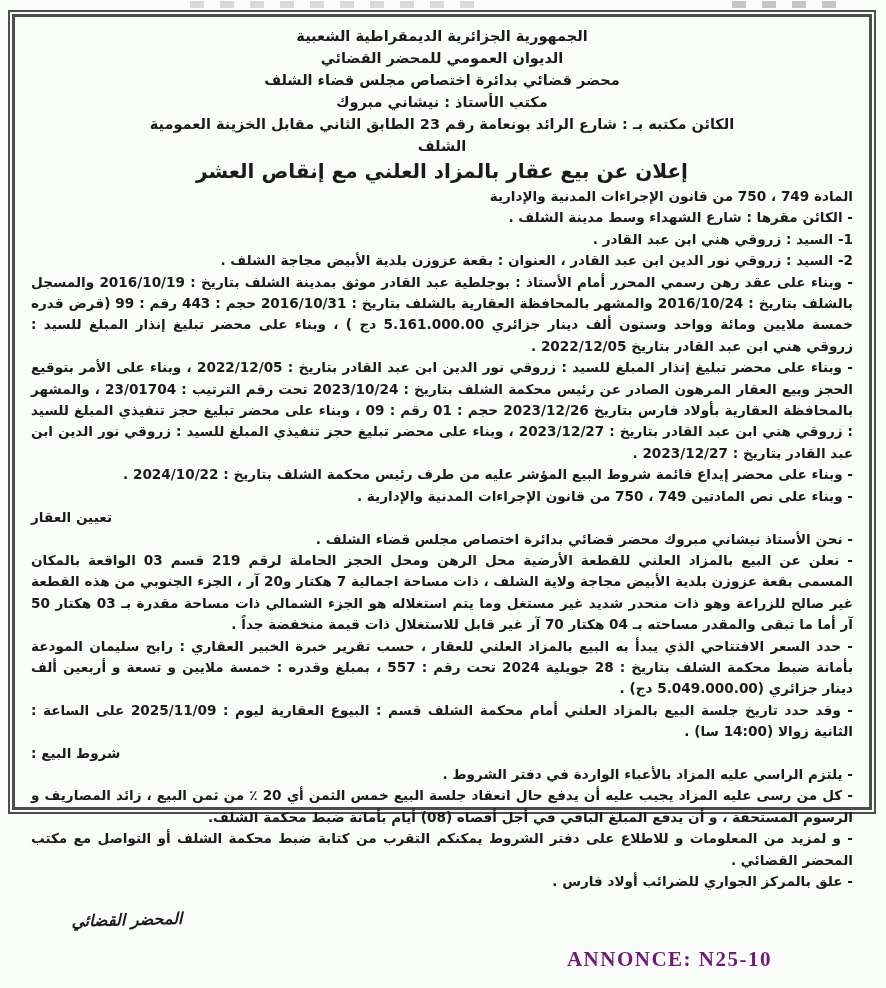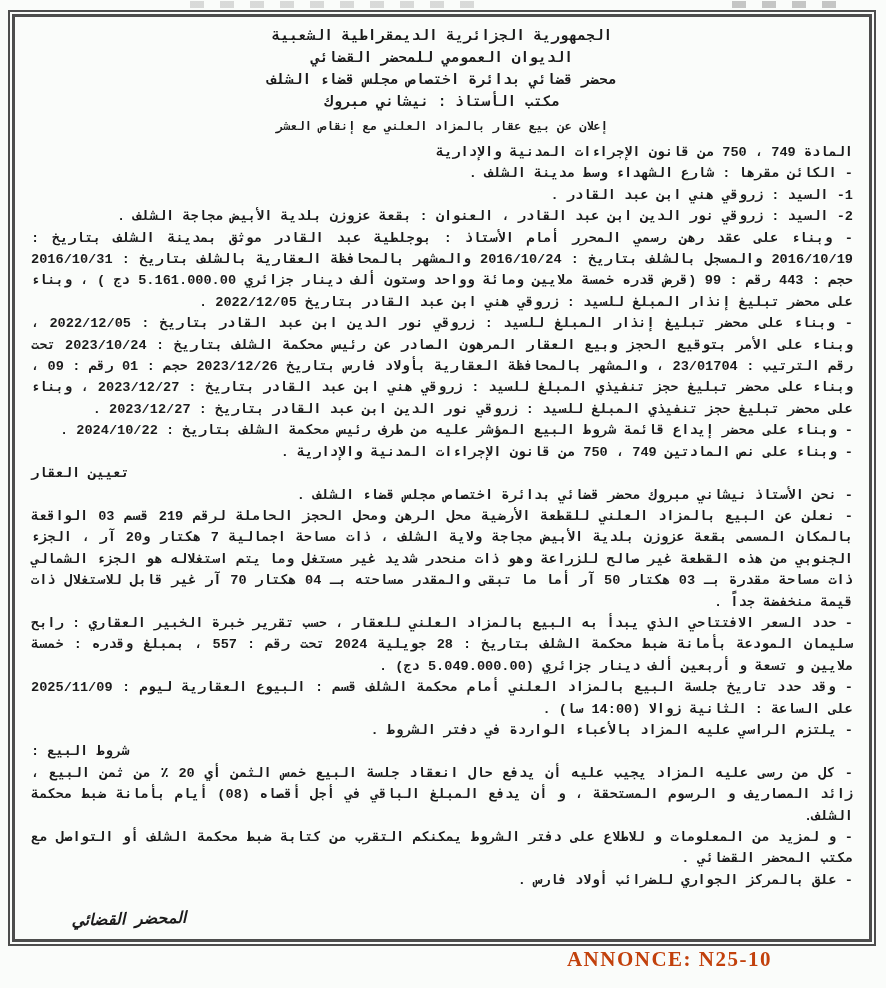--- a/index.html
+++ b/index.html
@@ -22,44 +22,43 @@
   }
   
   .scan-artifact{
     position:absolute;top:1px;right:34px;width:120px;height:7px;
     background:repeating-linear-gradient(90deg,#9a9a9a 0 14px,transparent 14px 30px);
     opacity:.55;
   }
   .scan-artifact.left{right:auto;left:190px;width:300px;opacity:.35;}
   
   .frame-outer{
-    position:absolute;left:8px;top:10px;width:868px;height:936px;
+    position:absolute;left:8px;top:10px;width:868px;height:804px;
     border:2px solid var(--border);
-    font-family:Liberation Mono, monospace;
   }
   .frame-inner{
     position:absolute;inset:2px;
     border:3px solid var(--border);
   }
   .content{
     position:absolute;inset:0;
     padding:8px 14px 0 14px;
     direction:rtl;
   }
   .doc-header{ text-align:center; }
   .header-line{
     font-weight:bold;
     font-size:14.5px;
     line-height:22px;
     letter-spacing:.2px;
   }
   .doc-title{
     margin:2px 0 3px 0;
     text-align:center;
-    font-size:12px;
+    font-size:20px;
     font-weight:bold;
     line-height:24px;
   }
   .doc-body{ padding:0 2px; }
   .para{
     margin:0;
     font-size:13.6px;
     font-weight:bold;
     line-height:21.4px;
     text-align:justify;
@@ -79,61 +78,63 @@
     position:absolute;
     bottom:16px;
     right:104px;
     direction:ltr;
     background:var(--bg);
     padding:0 10px 0 6px;
     font-family:"Liberation Serif", serif;
     font-weight:bold;
     font-size:21px;
     letter-spacing:1.5px;
-    color:#c2410c;
+    color:#701a75;
     z-index:2;
   }
 </style>
 </head>
 <body>
 
 <div class="page">
 
   <div class="scan-artifact"></div>
   <div class="scan-artifact left"></div>
 
   <div class="frame-outer">
     <div class="frame-inner">
       <div class="content">
 
         <div class="doc-header">
             <div class="header-line">الجمهورية الجزائرية الديمقراطية الشعبية</div>
             <div class="header-line">الديوان العمومي للمحضر القضائي</div>
             <div class="header-line">محضر قضائي بدائرة اختصاص مجلس قضاء الشلف</div>
             <div class="header-line">مكتب الأستاذ : نيشاني مبروك</div>
+            <div class="header-line">الكائن مكتبه بـ : شارع الرائد بونعامة رقم 23 الطابق الثاني مقابل الخزينة العمومية</div>
+            <div class="header-line">الشلف</div>
           </div>
 
         <h1 class="doc-title">إعلان عن بيع عقار بالمزاد العلني مع إنقاص العشر</h1>
 
         <div class="doc-body">
             <p class="para">المادة 749 ، 750 من قانون الإجراءات المدنية والإدارية</p>
             <p class="para">- الكائن مقرها : شارع الشهداء وسط مدينة الشلف .</p>
             <p class="para">1- السيد : زروقي هني ابن عبد القادر .</p>
             <p class="para">2- السيد : زروقي نور الدين ابن عبد القادر ، العنوان : بقعة عزوزن بلدية الأبيض مجاجة الشلف .</p>
             <p class="para">- وبناء على عقد رهن رسمي المحرر أمام الأستاذ : بوجلطية عبد القادر موثق بمدينة الشلف بتاريخ : 2016/10/19 والمسجل بالشلف بتاريخ : 2016/10/24 والمشهر بالمحافظة العقارية بالشلف بتاريخ : 2016/10/31 حجم : 443 رقم : 99 (قرض قدره خمسة ملايين ومائة وواحد وستون ألف دينار جزائري 5.161.000.00 دج ) ، وبناء على محضر تبليغ إنذار المبلغ للسيد : زروقي هني ابن عبد القادر بتاريخ 2022/12/05 .</p>
             <p class="para">- وبناء على محضر تبليغ إنذار المبلغ للسيد : زروقي نور الدين ابن عبد القادر بتاريخ : 2022/12/05 ، وبناء على الأمر بتوقيع الحجز وبيع العقار المرهون الصادر عن رئيس محكمة الشلف بتاريخ : 2023/10/24 تحت رقم الترتيب : 23/01704 ، والمشهر بالمحافظة العقارية بأولاد فارس بتاريخ 2023/12/26 حجم : 01 رقم : 09 ، وبناء على محضر تبليغ حجز تنفيذي المبلغ للسيد : زروقي هني ابن عبد القادر بتاريخ : 2023/12/27 ، وبناء على محضر تبليغ حجز تنفيذي المبلغ للسيد : زروقي نور الدين ابن عبد القادر بتاريخ : 2023/12/27 .</p>
             <p class="para">- وبناء على محضر إيداع قائمة شروط البيع المؤشر عليه من طرف رئيس محكمة الشلف بتاريخ : 2024/10/22 .</p>
             <p class="para">- وبناء على نص المادتين 749 ، 750 من قانون الإجراءات المدنية والإدارية .</p>
             <p class="para heading">تعيين العقار</p>
             <p class="para">- نحن الأستاذ نيشاني مبروك محضر قضائي بدائرة اختصاص مجلس قضاء الشلف .</p>
             <p class="para">- نعلن عن البيع بالمزاد العلني للقطعة الأرضية محل الرهن ومحل الحجز الحاملة لرقم 219 قسم 03 الواقعة بالمكان المسمى بقعة عزوزن بلدية الأبيض مجاجة ولاية الشلف ، ذات مساحة اجمالية 7 هكتار و20 آر ، الجزء الجنوبي من هذه القطعة غير صالح للزراعة وهو ذات منحدر شديد غير مستغل وما يتم استغلاله هو الجزء الشمالي ذات مساحة مقدرة بـ 03 هكتار 50 آر أما ما تبقى والمقدر مساحته بـ 04 هكتار 70 آر غير قابل للاستغلال ذات قيمة منخفضة جداً .</p>
             <p class="para">- حدد السعر الافتتاحي الذي يبدأ به البيع بالمزاد العلني للعقار ، حسب تقرير خبرة الخبير العقاري : رابح سليمان المودعة بأمانة ضبط محكمة الشلف بتاريخ : 28 جويلية 2024 تحت رقم : 557 ، بمبلغ وقدره : خمسة ملايين و تسعة و أربعين ألف دينار جزائري (5.049.000.00 دج) .</p>
             <p class="para">- وقد حدد تاريخ جلسة البيع بالمزاد العلني أمام محكمة الشلف قسم : البيوع العقارية ليوم : 2025/11/09 على الساعة : الثانية زوالا (14:00 سا) .</p>
+            <p class="para heading">شروط البيع :</p>
             <p class="para">- يلتزم الراسي عليه المزاد بالأعباء الواردة في دفتر الشروط .</p>
-            <p class="para heading">شروط البيع :</p>
             <p class="para">- كل من رسى عليه المزاد يجيب عليه أن يدفع حال انعقاد جلسة البيع خمس الثمن أي 20 ٪ من ثمن البيع ، زائد المصاريف و الرسوم المستحقة ، و أن يدفع المبلغ الباقي في أجل أقصاه (08) أيام بأمانة ضبط محكمة الشلف.</p>
             <p class="para">- و لمزيد من المعلومات و للاطلاع على دفتر الشروط يمكنكم التقرب من كتابة ضبط محكمة الشلف أو التواصل مع مكتب المحضر القضائي .</p>
             <p class="para">- علق بالمركز الجواري للضرائب أولاد فارس .</p>
           </div>
 
         <div class="signature">المحضر القضائي</div>
 
       </div>
     </div>
   </div>

